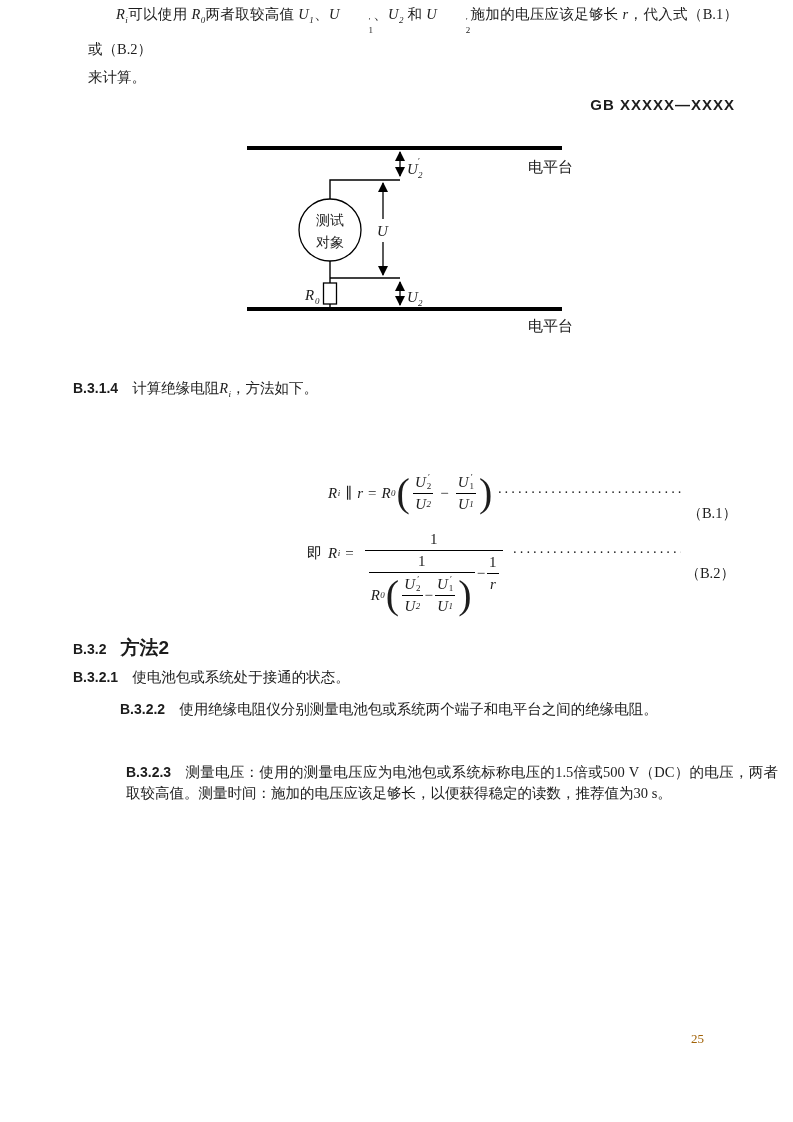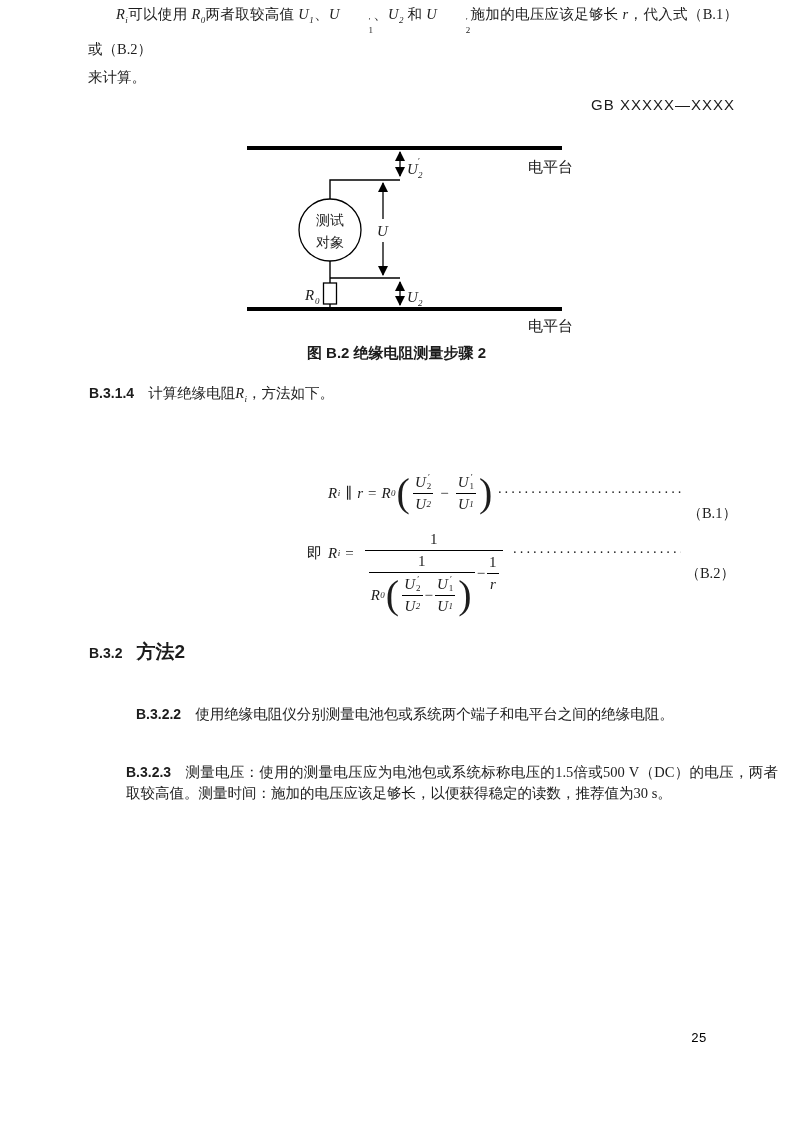--- a/index.html
+++ b/index.html
@@ -7,51 +7,51 @@
     position:relative; width:793px; height:1122px; margin:0 auto;
     background:#ffffff; overflow:hidden;
     font-family:"Liberation Serif","DejaVu Serif",serif;
     color:#1c1c1c;
   }
   .abs{position:absolute;}
   
   .doc-code{
     top:96px; right:58px;
     font-family:"Liberation Sans","DejaVu Sans",sans-serif;
-    font-weight:normal; font-size:15px; letter-spacing:1px;
+    font-weight:bold; font-size:15px; letter-spacing:1px;
   }
   
   .fig-caption{
     top:344px; left:0; width:100%; text-align:center;
     font-family:"Liberation Sans","DejaVu Sans",sans-serif;
     font-weight:bold; font-size:15px;
   }
   
-  .clause{left:89px; font-size:14.5px; line-height:24px;}
+  .clause{left:73px; font-size:14.5px; line-height:15px;}
   .clause .num{
     font-family:"Liberation Sans","DejaVu Sans",sans-serif;
     font-weight:bold; font-size:14px; margin-right:14px;
   }
   .clause-title{
     font-family:"Liberation Sans","DejaVu Sans",sans-serif;
     font-weight:bold; font-size:19px;
   }
   .para{
     left:88px; width:650px; font-size:14.5px; line-height:28px;
     text-indent:28px; text-align:justify;
   }
   .body-wrap{left:88px; width:652px; font-size:14.5px; line-height:21px; text-align:justify;}
   .note{
     left:114px; width:600px; font-size:12px; line-height:16px;
   }
   .note .note-label{
     font-family:"Liberation Sans","DejaVu Sans",sans-serif;
     font-weight:bold;
   }
-  .page-num{top:1031px; left:691px; font-size:13px; color:#000000;font-family:Liberation Mono, monospace;}
+  .page-num{top:1031px; left:691px; font-size:13px; color:#a16207;}
   
   .var{font-family:"Liberation Serif","DejaVu Serif",serif; font-style:italic;}
   .sb{font-size:9px; vertical-align:-4px; font-style:italic; margin-left:0.5px;}
   .ps{
     display:inline-flex; flex-direction:column; justify-content:space-between;
     height:18px; vertical-align:-5px; font-size:9px; line-height:9px;
     font-style:normal; margin-left:1px;
   }
   .formula-row{
     left:0; right:0; display:flex; align-items:center;
@@ -120,21 +120,20 @@
     <text class="it" x="85" y="169" font-size="9">0</text>
 
     <line x1="170" y1="147" x2="170" y2="170" stroke="#000" stroke-width="1.3" marker-start="url(#ah)" marker-end="url(#ah)"></line>
     <text class="it" x="177" y="167" font-size="15">U</text>
     <text class="it" x="188" y="171" font-size="9">2</text>
 
     <line x1="17" y1="174" x2="332" y2="174" stroke="#000" stroke-width="4"></line>
     <text x="298" y="196" font-size="15">电平台</text>
   </svg>
 
-  <div class="abs fig-caption">图 B.2 绝缘电阻测量步骤 2</div>
 
   <div class="abs clause" style="top:381px;">
     <span class="num">B.3.1.4</span><span>计算绝缘电阻</span><span class="var">R</span><span class="sb">i</span><span>，方法如下。</span>
   </div>
 
   <div class="abs para">
     <span class="var">R</span><span class="sb">i</span><span>可以使用 </span><span class="var">R</span><span class="sb">0</span><span>两者取较高值 </span><span class="var">U</span><span class="sb">1</span><span>、</span><span class="var">U</span><span class="ps">
         <span>′</span>
         <span>1</span>
       </span><span>、</span><span class="var">U</span><span class="sb">2</span><span> 和 </span><span class="var">U</span><span class="ps">
@@ -252,20 +251,23 @@
       </span>
     </span>
     <span class="dots">····················································</span>
     <span class="eq-tag">（B.2）</span>
   </div>
 
   <div class="abs clause" style="top:640px;">
     <span class="num">B.3.2</span><span class="clause-title">方法2</span>
   </div>
 
+  <div class="abs clause" style="top:670px;">
+    <span class="num">B.3.2.1</span><span>使电池包或系统处于接通的状态。</span>
+  </div>
 
   <div class="abs clause" style="top:702px;margin-left:47px;">
     <span class="num">B.3.2.2</span><span>使用绝缘电阻仪分别测量电池包或系统两个端子和电平台之间的绝缘电阻。</span>
   </div>
 
 
   <div class="abs body-wrap" style="top:762px;margin-left:38px;">
     <span class="num" style="font-family:'Liberation Sans','DejaVu Sans',sans-serif;font-weight:bold;font-size:14px;margin-right:14px;">B.3.2.3</span><span>测量电压：使用的测量电压应为电池包或系统标称电压的1.5倍或500 V（DC）的电压，两者取较高值。测量时间：施加的电压应该足够长，以便获得稳定的读数，推荐值为30 s。</span>
   </div>
 

